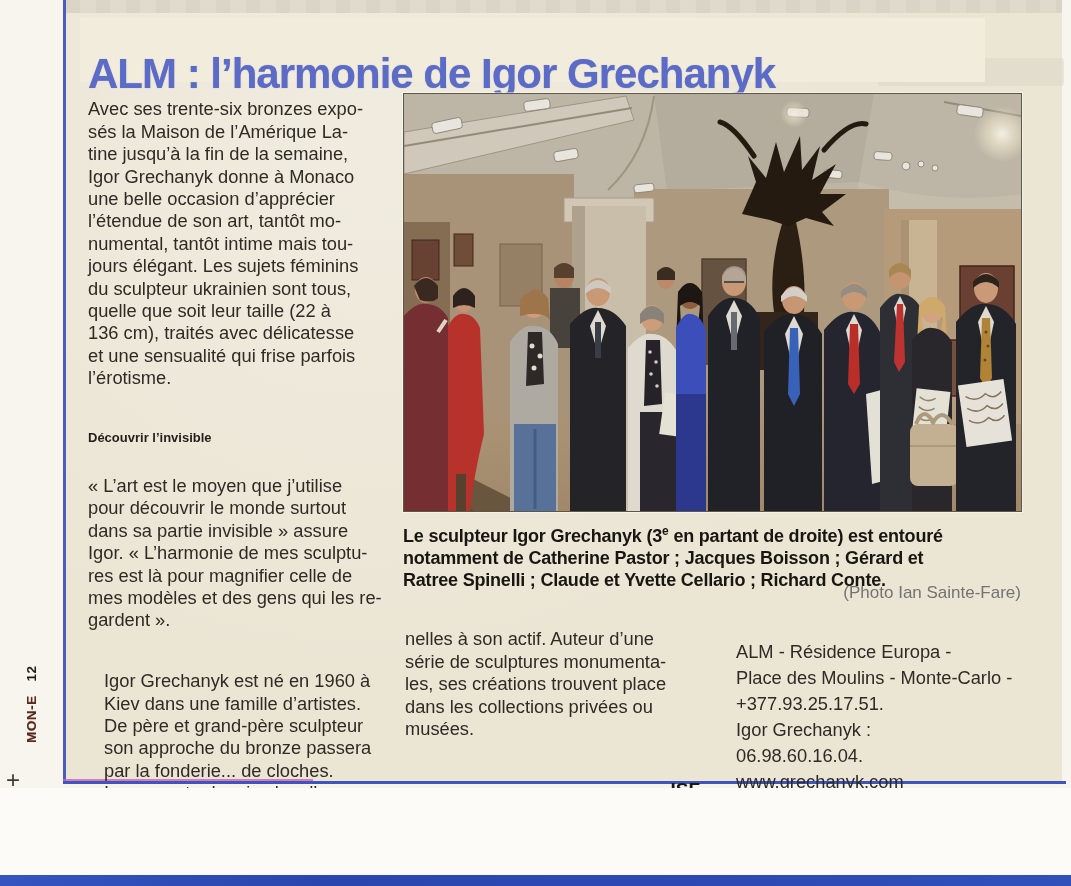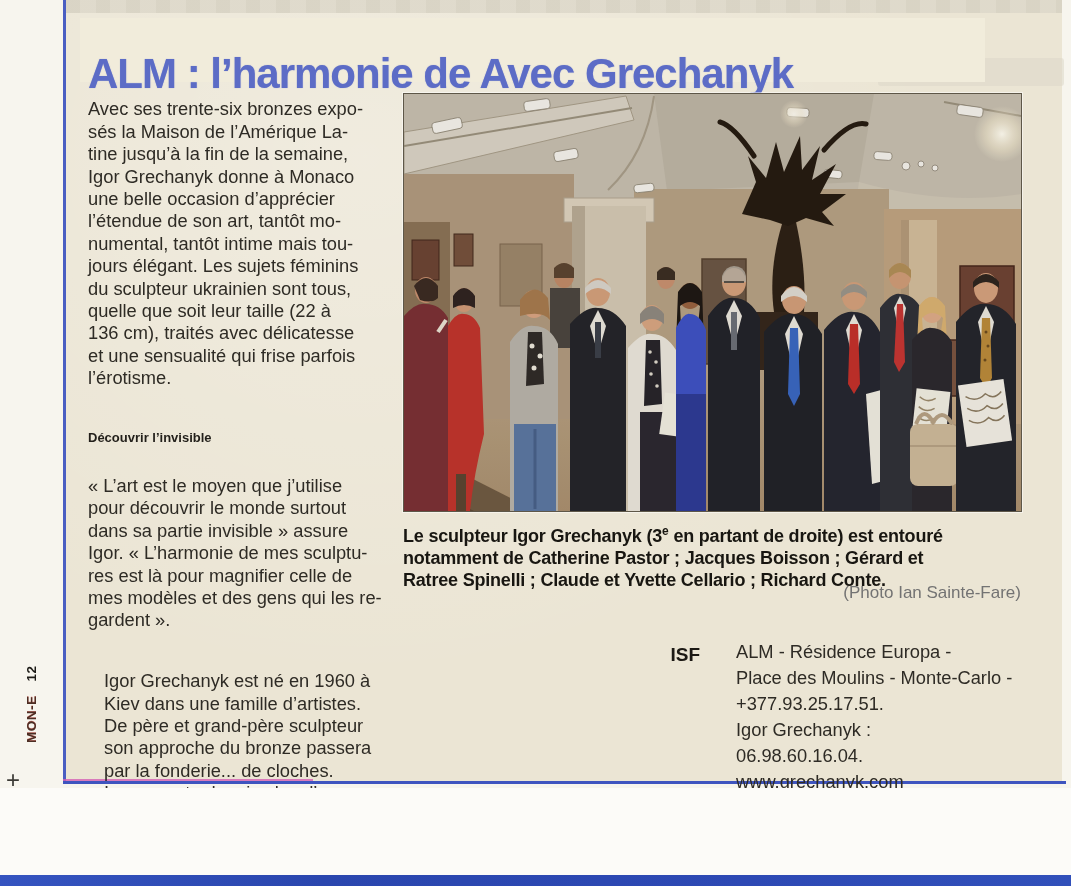--- a/index.html
+++ b/index.html
@@ -71,21 +71,21 @@
   <div class="left-margin"></div>
   <div class="right-sliver"></div>
   <div class="paper"></div>
   <div class="top-remnant"></div>
   <div class="top-remnant-right"></div>
   <div class="title-band"></div>
   <div class="border-left"></div>
   <div class="border-magenta"></div>
   <div class="border-bottom"></div>
 
-  <h1 class="headline">ALM : l’harmonie de Avec Grechanyk</h1>
+  <h1 class="headline">ALM : l’harmonie de Igor Grechanyk</h1>
 
   <div class="col1 bodytext">
     <p class="p1">Avec ses trente-six bronzes expo-
 sés la Maison de l’Amérique La-
 tine jusqu’à la fin de la semaine,
 Igor Grechanyk donne à Monaco
 une belle occasion d’apprécier
 l’étendue de son art, tantôt mo-
 numental, tantôt intime mais tou-
 jours élégant. Les sujets féminins
@@ -277,20 +277,25 @@
       <rect x="0" y="0" width="617" height="417" fill="#3a2a14" opacity=".06"></rect>
     </svg>
   </div>
 
   <p class="caption"><span>Le sculpteur Igor Grechanyk (3</span><sup>e</sup><span> en partant de droite) est entouré
 notamment  de Catherine Pastor ; Jacques Boisson ; Gérard et
 Ratree Spinelli ; Claude et Yvette Cellario ; Richard Conte.</span></p>
   <div class="credit">(Photo Ian Sainte-Fare)</div>
 
   <div class="col2 bodytext">
+    <p class="p">nelles à son actif. Auteur d’une
+série de sculptures monumenta-
+les, ses créations trouvent place
+dans les collections privées ou
+musées.</p>
     <div class="isf">ISF</div>
   </div>
 
   <div class="col3 bodytext">
     <p style="margin:7px">ALM - Résidence Europa -
 Place des Moulins - Monte-Carlo -
 +377.93.25.17.51.
 Igor Grechanyk :
 06.98.60.16.04.
 www.grechanyk.com</p>

